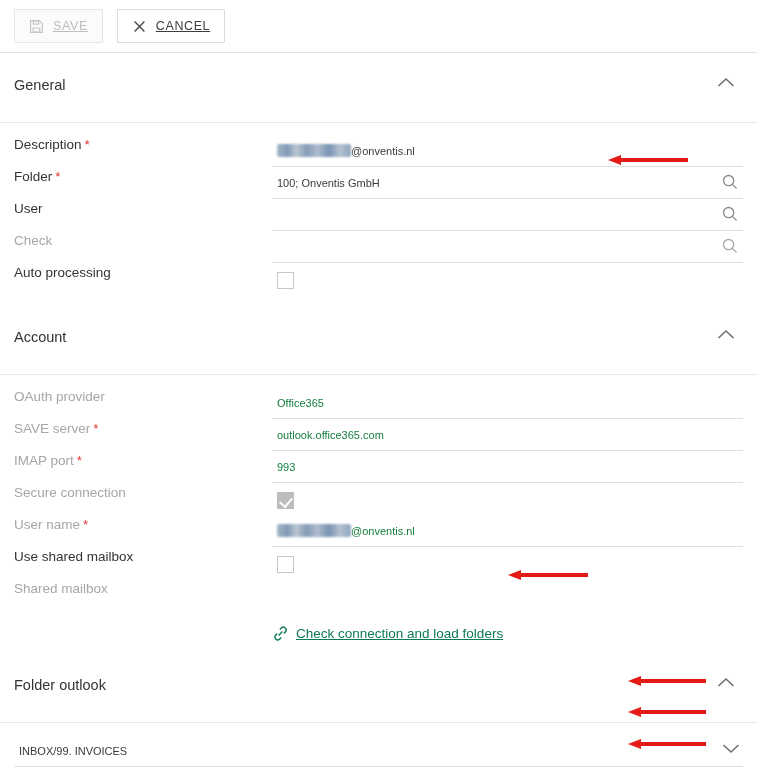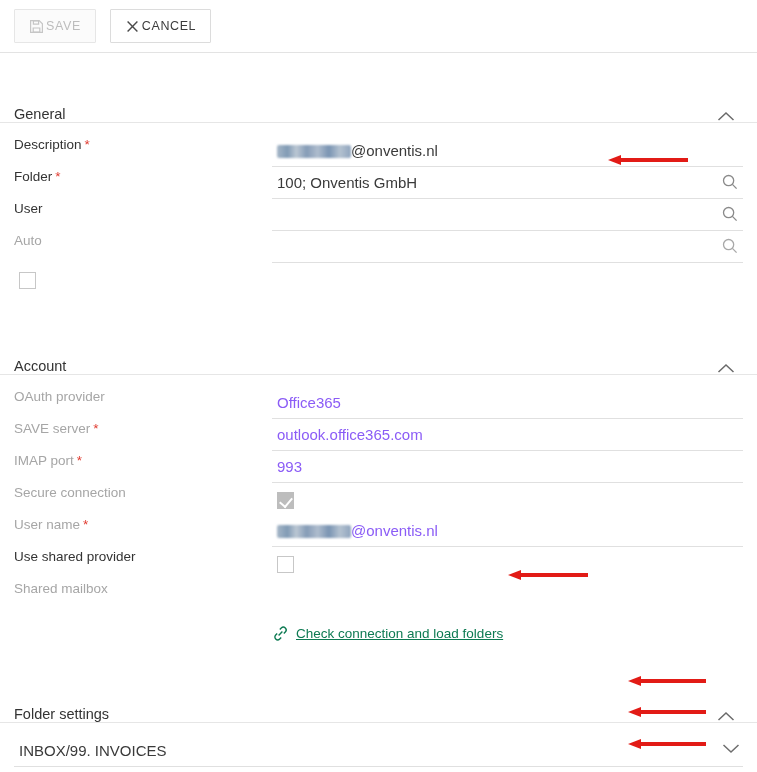--- a/index.html
+++ b/index.html
@@ -22,47 +22,48 @@
     border-bottom: 1px solid #e3e3e3;
     display: flex;
     align-items: center;
     padding-left: 14px;
     gap: 14px;
   }
   .tb-btn {
     height: 34px;
     display: flex;
     align-items: center;
-    gap: 2px;
+    gap: 9px;
     padding: 15px 14px;
     border: 1px solid #dcdcdc;
     background: #fff;
     font-size: 12.5px;
     letter-spacing: .6px;
     color: #3c3c3c;
     cursor: pointer;
     border-radius: 1px;
+    text-decoration: underline;
   }
   .tb-btn.disabled {
     color: #bdbdbd;
     border-color: #e6e6e6;
     background: #fbfbfb;
     cursor: default;
   }
   .tb-label { line-height: 1; }
 
   
   .ico { display: inline-block; line-height: 0; }
   .ico svg { display: block; }
 
   
   .section-head {
     height: 46px;
     display: flex;
-    align-items: flex-end;
+    align-items: flex-start;
     justify-content: space-between;
     padding: 0 22px 0 14px;
     border-bottom: 1px solid #e6e6e6;
   }
   .section-title {
     font-size: 14.5px;
     color: #333333;
   }
   .chev-up { color: #6a6a6a; }
 
@@ -86,26 +87,26 @@
     position: relative;
     flex: 1 1 auto;
     margin-right: 14px;
     height: 30px;
     border-bottom: 1px solid #e0e0e0;
     display: flex;
     align-items: center;
   }
   .field.plain { border-bottom: none; }
   .fval {
-    font-size: 15px;
+    font-size: 11px;
     color: #3a3a3a;
     padding-left: 5px;
     padding-bottom: 2px;
   }
-  .fval.dim { color: #8b5cf6; }
+  .fval.dim { color: #15803d; }
 
   .f-icon {
     position: absolute;
     right: 4px;
     top: 4px;
     color: #8a8a8a;
     cursor: pointer;
   }
   .f-icon.chev { right: 3px; top: 6px; color: #6e6e6e; }
 
@@ -270,34 +271,37 @@
         <svg width="18" height="18" viewBox="0 0 18 18" fill="none" stroke="#8a8a8a" stroke-width="1.3">
             <circle cx="7.6" cy="7.6" r="5.1"></circle>
             <path d="M11.4 11.4l4.2 4.2"></path>
           </svg>
       </span>
     </div>
   </div>
 
   <div class="row">
     <div class="lbl dim">
-      <span>Auto</span>
+      <span>Check</span>
     </div>
     <div class="field">
       <span class="fval dim"></span>
       <span class="ico f-icon">
         <svg width="18" height="18" viewBox="0 0 18 18" fill="none" stroke="#a8a8a8" stroke-width="1.3">
             <circle cx="7.6" cy="7.6" r="5.1"></circle>
             <path d="M11.4 11.4l4.2 4.2"></path>
           </svg>
       </span>
     </div>
   </div>
 
   <div class="row" style="min-height:40px">
+    <div class="lbl">
+      <span>Auto processing</span>
+    </div>
     <div class="field plain">
       <span class="cb"></span>
     </div>
   </div>
 
   <div class="spacer-24"></div>
 
   <div class="section-head">
     <span class="section-title">Account</span>
     <span class="ico chev-up">
@@ -351,21 +355,21 @@
     </div>
     <div class="field">
       <span class="fval dim">
         <span class="redact"></span><span>@onventis.nl</span>
       </span>
     </div>
   </div>
 
   <div class="row" style="min-height:32px">
     <div class="lbl">
-      <span>Use shared provider</span>
+      <span>Use shared mailbox</span>
     </div>
     <div class="field plain">
       <span class="cb"></span>
     </div>
   </div>
 
   <div class="row">
     <div class="lbl dim">
       <span>Shared mailbox</span>
     </div>
@@ -383,21 +387,21 @@
           <path d="M9.2 12.4l-1.5 1.5a2.8 2.8 0 0 1-4-4L5.2 8.4"></path>
         </svg>
       </span>
       <span>Check connection and load folders</span>
     </span>
   </div>
 
   <div class="spacer-24"></div>
 
   <div class="section-head">
-    <span class="section-title">Folder settings</span>
+    <span class="section-title">Folder outlook</span>
     <span class="ico chev-up">
       <svg width="18" height="11" viewBox="0 0 18 11" fill="none" stroke="#6a6a6a" stroke-width="1.5">
           <path d="M1.5 9L9 2l7.5 7"></path>
         </svg>
     </span>
   </div>
 
   <div class="spacer-14"></div>
 
   <div class="row">

